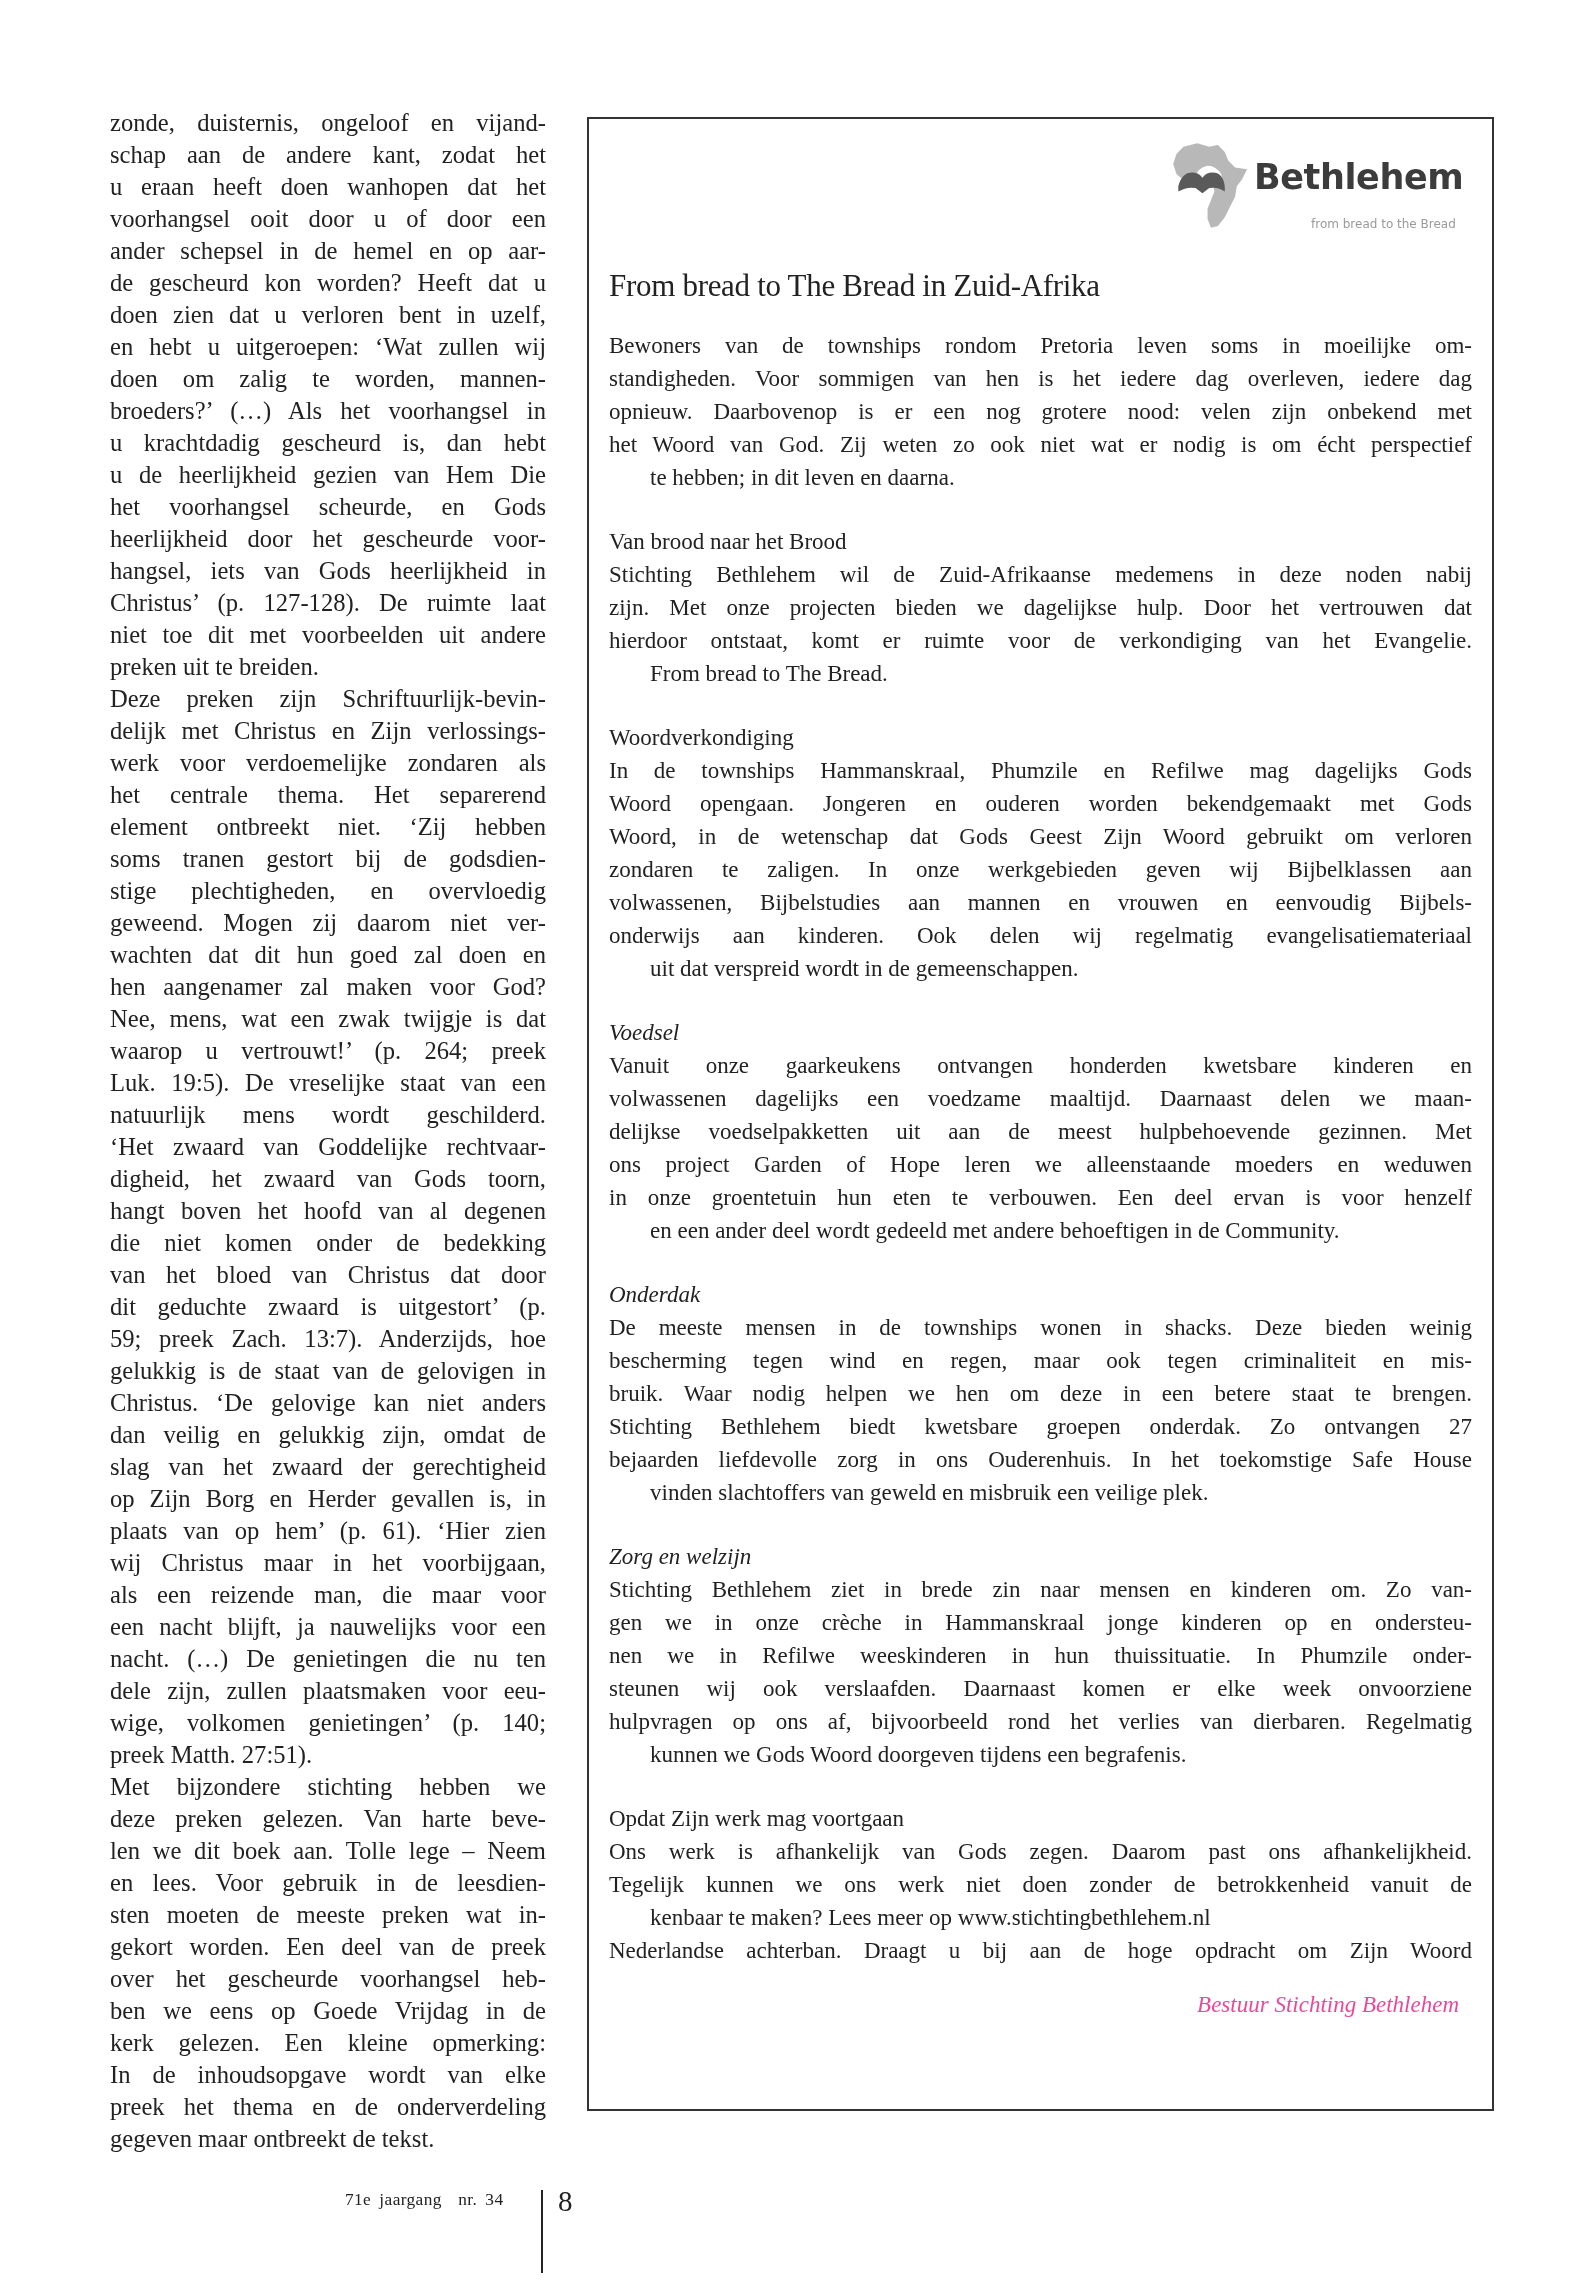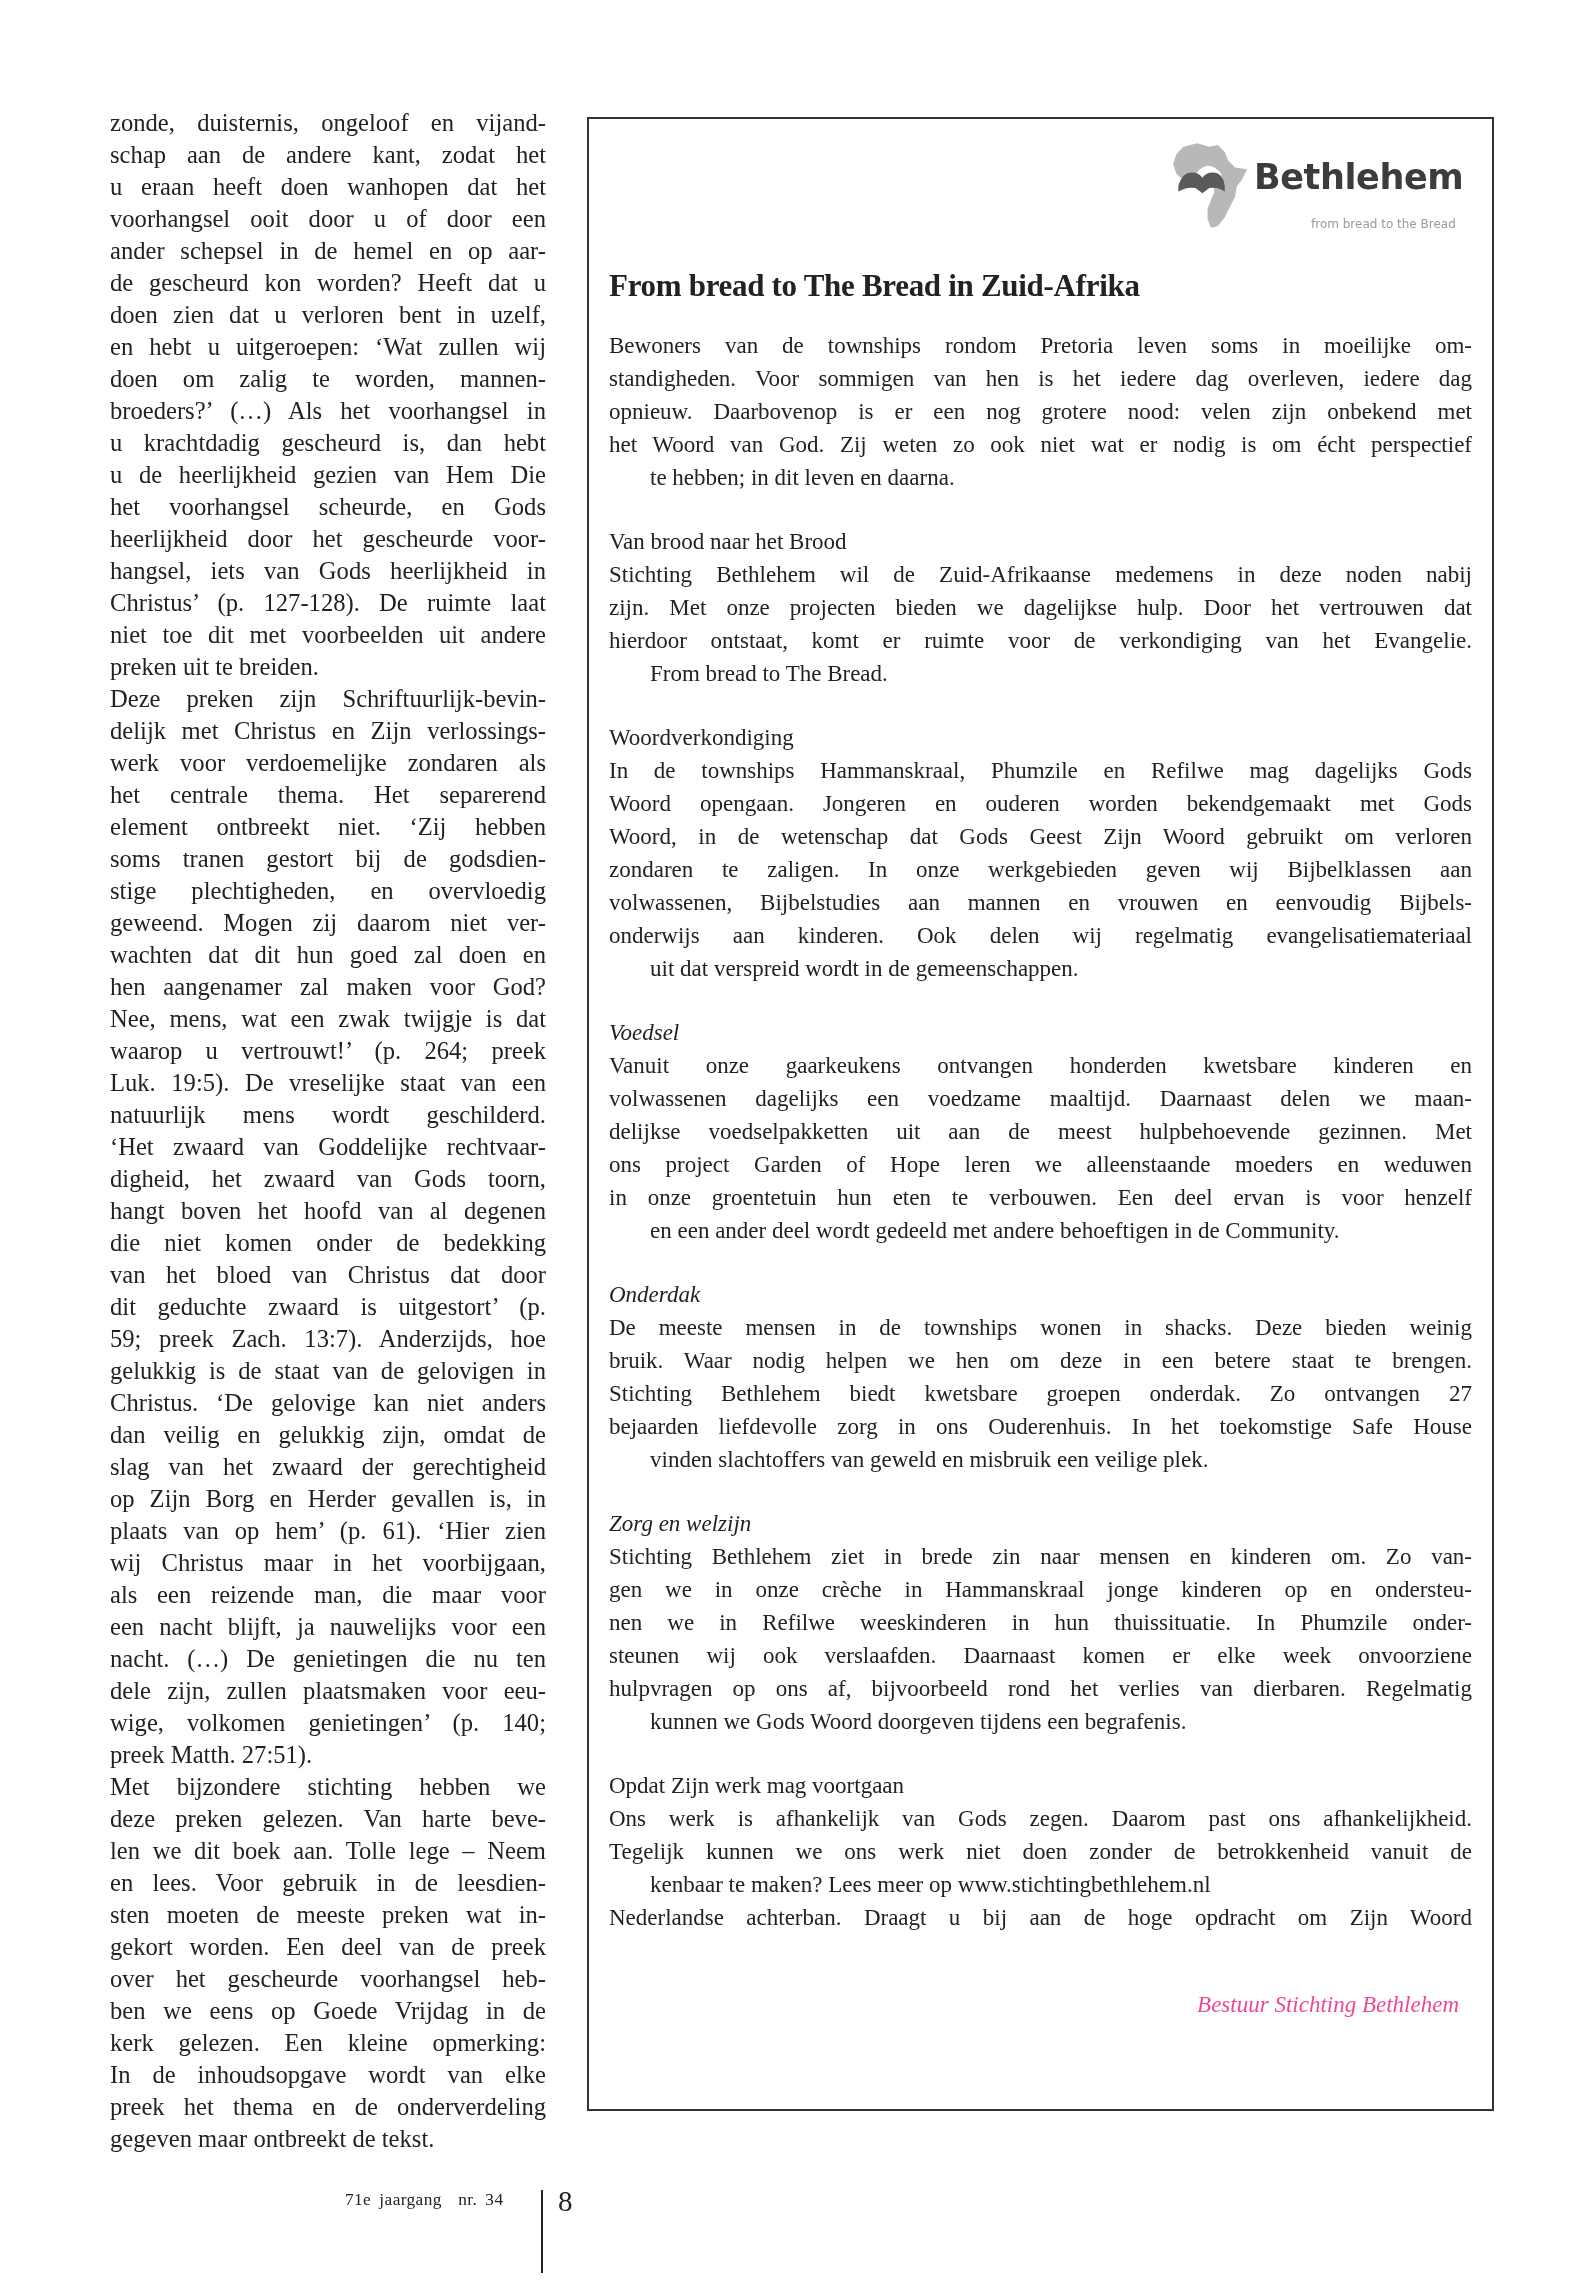--- a/index.html
+++ b/index.html
@@ -19,21 +19,21 @@
   }
   .logo { position:absolute; right:31px; top:19px; width:293px; height:95px; }
   .logo-icon { position:absolute; left:0; top:0; width:86px; height:95px; }
   .logo-word { position:absolute; left:86px; top:19px; font-family:"DejaVu Sans","Liberation Sans",sans-serif; font-weight:bold; font-size:35px; color:#3c3c3c; letter-spacing:-0.4px; }
   .logo-tag { position:absolute; right:5.2px; top:79px; font-family:"DejaVu Sans","Liberation Sans",sans-serif; font-size:12px; color:#9a9a9a; }
   .box-inner {
     position:absolute; left:20px; top:148px; width:863px;
     font-family:"Liberation Serif","DejaVu Serif",serif;
     color:#222;
   }
-  .box-title { font-size:31px; font-weight:bold; line-height:38px; margin:0 0 24px 0; letter-spacing:-0.3px; }
+  .box-title { font-size:31px; font-weight:normal; line-height:38px; margin:0 0 24px 0; letter-spacing:-0.3px; }
   .box-p { font-size:23px; line-height:33px; margin:0; text-align:justify; }
   .box-p .line { display:block; white-space:nowrap; text-align:justify; text-align-last:justify; }
   .box-p .line.last { text-align-last:left;margin-left:41px; }
   .sec { margin-top:31px; }
   .sec-h-bold { font-size:23px; line-height:33px; font-weight:normal; }
   .sec-h-italic { font-size:23px; line-height:33px; font-style:italic; }
   .signature { position:absolute; right:33px; top:2006px; font-family:"Liberation Serif","DejaVu Serif",serif; font-style:italic; font-size:23px; color:#ec4899; }
   .footer-text { position:absolute; left:345px; top:2190px; font-family:"Liberation Serif","DejaVu Serif",serif; font-size:17.3px; letter-spacing:0.4px; color:#222; word-spacing:3.5px; }
   .footer-divider { position:absolute; left:541px; top:2190px; width:1.7px; height:83px; background:#222; }
   .footer-page { position:absolute; left:558px; top:2185px; font-family:"Liberation Serif","DejaVu Serif",serif; font-size:29px; color:#222; }
@@ -153,20 +153,21 @@
             <span class="line">Vanuit onze gaarkeukens ontvangen honderden kwetsbare kinderen en</span>
             <span class="line">volwassenen dagelijks een voedzame maaltijd. Daarnaast delen we maan-</span>
             <span class="line">delijkse voedselpakketten uit aan de meest hulpbehoevende gezinnen. Met</span>
             <span class="line">ons project Garden of Hope leren we alleenstaande moeders en weduwen</span>
             <span class="line">in onze groentetuin hun eten te verbouwen. Een deel ervan is voor henzelf</span>
             <span class="line last">en een ander deel wordt gedeeld met andere behoeftigen in de Community.</span>
           </div>
           <div class="sec box-p">
             <div class="sec-h-italic">Onderdak</div>
             <span class="line">De meeste mensen in de townships wonen in shacks. Deze bieden weinig</span>
+            <span class="line">bescherming tegen wind en regen, maar ook tegen criminaliteit en mis-</span>
             <span class="line">bruik. Waar nodig helpen we hen om deze in een betere staat te brengen.</span>
             <span class="line">Stichting Bethlehem biedt kwetsbare groepen onderdak. Zo ontvangen 27</span>
             <span class="line">bejaarden liefdevolle zorg in ons Ouderenhuis. In het toekomstige Safe House</span>
             <span class="line last">vinden slachtoffers van geweld en misbruik een veilige plek.</span>
           </div>
           <div class="sec box-p">
             <div class="sec-h-italic">Zorg en welzijn</div>
             <span class="line">Stichting Bethlehem ziet in brede zin naar mensen en kinderen om. Zo van-</span>
             <span class="line">gen we in onze crèche in Hammanskraal jonge kinderen op en ondersteu-</span>
             <span class="line">nen we in Refilwe weeskinderen in hun thuissituatie. In Phumzile onder-</span>

